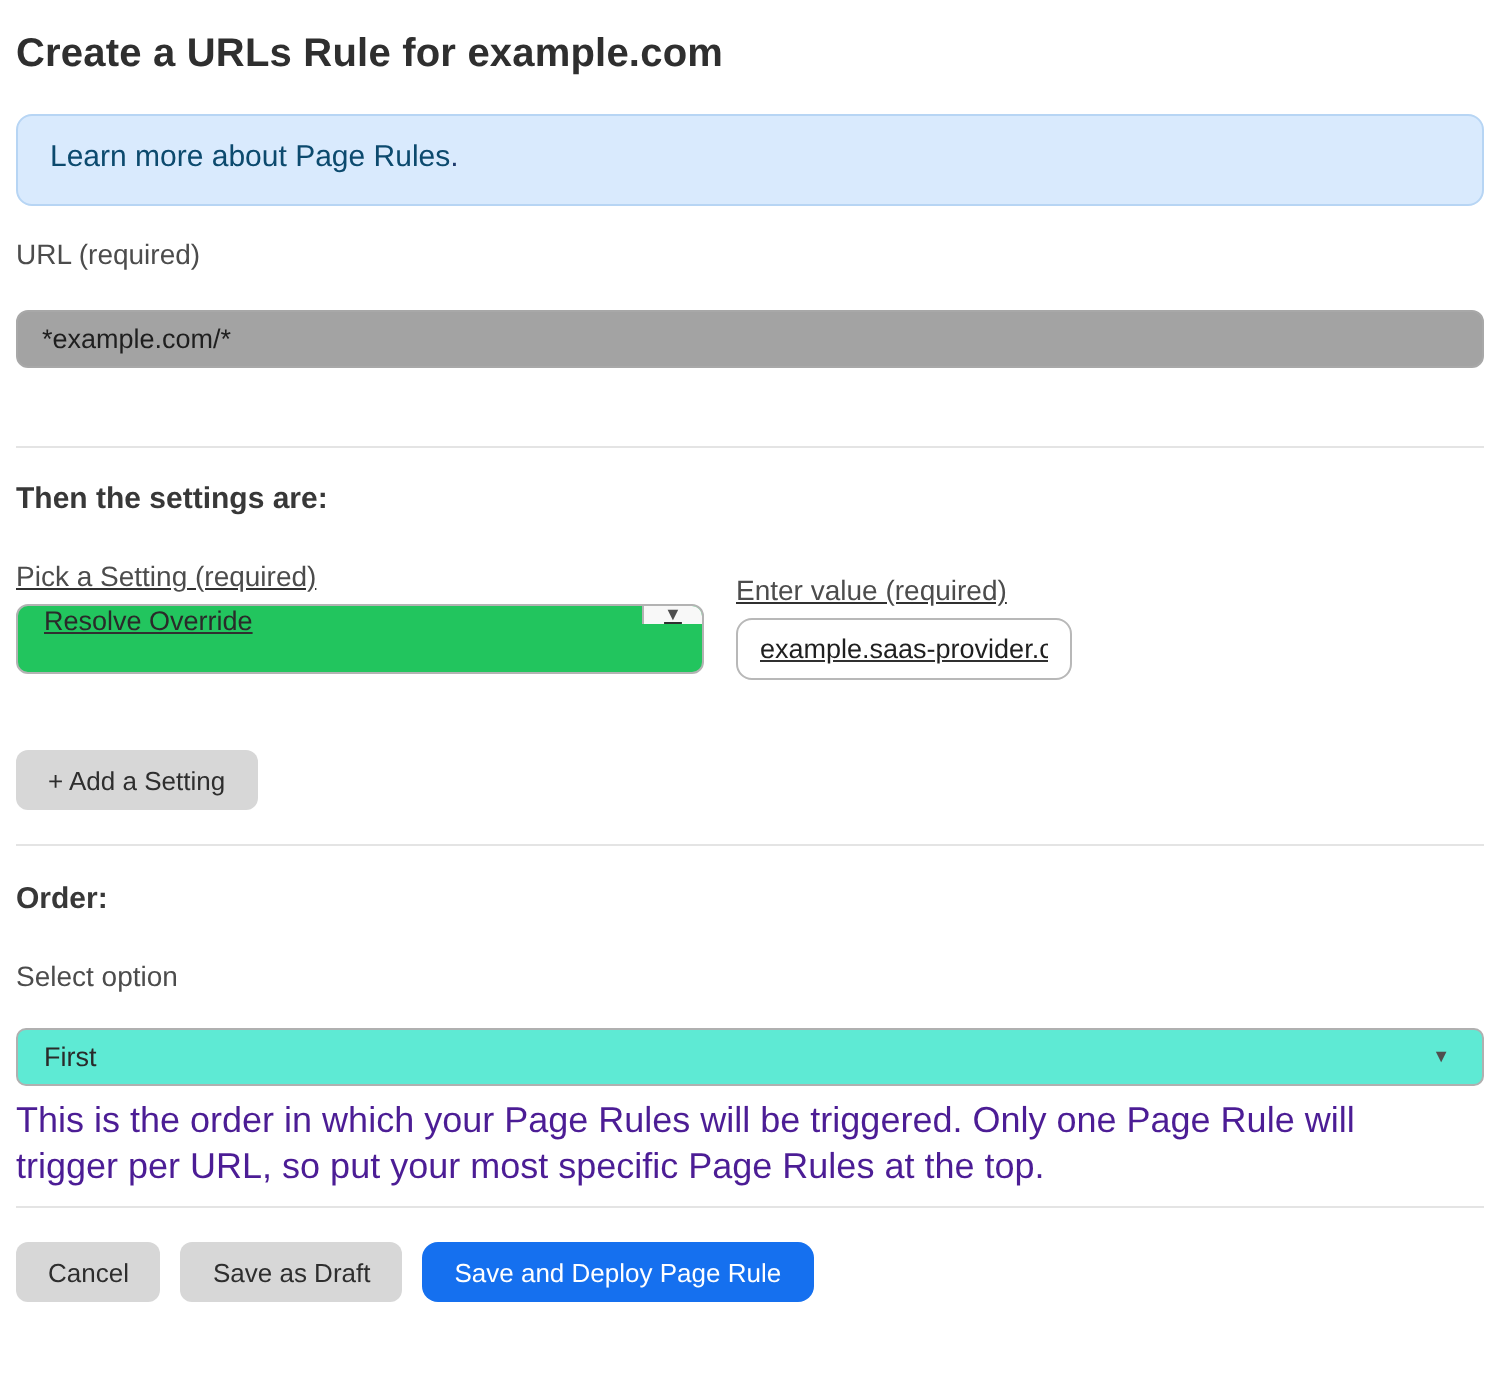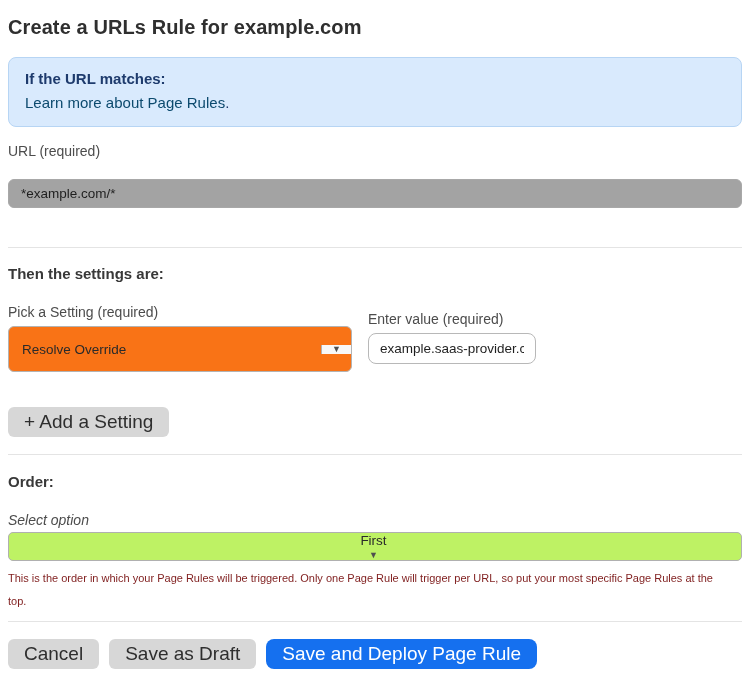--- a/index.html
+++ b/index.html
@@ -79,33 +79,34 @@
     color: #383838;
   }
   .settings-heading { margin-top: 17px; }
   .order-heading { margin-top: 18px; }
 
   
   .settings-row {
     display: flex;
     align-items: flex-start;
     margin-top: 21px;
+    text-decoration: underline;
   }
   .setting-col { width: 344px; }
   .value-col { margin-left: 16px; padding-top: 7px; }
 
   .dropdown {
     margin-top: 6px;
-    height: 46px;
+    height: 35px;
     width: 344px;
     border: 1px solid #b3b3b3;
     border-radius: 6px;
-    background: #f97316;
-    display: flex;
-    align-items: center;
+    background: #22c55e;
+    display: flex;
+    align-items: flex-start;
     cursor: pointer;
     overflow: hidden;
   }
   .dropdown-text {
     flex: 1;
     display: flex;
     align-items: center;
     padding-left: 13px;
     font-size: 13.5px;
     color: #2a2a2a;
@@ -136,69 +137,67 @@
   
   .btn {
     display: inline-flex;
     align-items: center;
     justify-content: center;
     height: 30px;
     padding: 0 16px;
     border: none;
     border-radius: 6px;
     font-family: "Liberation Sans", "DejaVu Sans", sans-serif;
-    font-size: 19px;
+    font-size: 13px;
     cursor: pointer;
     white-space: nowrap;
   }
   .btn-gray { background: #d7d7d7; color: #2e2e2e; }
   .btn-blue { background: #1570ef; color: #ffffff; border-radius: 8px; }
   .add-setting-btn { margin-top: 35px; }
 
   
-  .select-label { margin-top: 21px; font-style: italic; }
+  .select-label { margin-top: 21px; }
   .select-box {
-    margin-top: 4px;
+    margin-top: 18px;
     height: 29px;
     width: 100%;
     border: 1px solid #b0b0b0;
     border-radius: 5px;
-    background: #bef264;
+    background: #5eead4;
     display: flex;
     align-items: center;
     justify-content: space-between;
     padding: 0 16px 0 13px;
     font-size: 13.5px;
     color: #2a2a2a;
     cursor: pointer;
-    flex-direction: column;
   }
   .help-text {
     margin-top: 6px;
-    font-size: 11px;
+    font-size: 18px;
     line-height: 23px;
-    color: #7f1d1d;
+    color: #4c1d95;
     max-width: 724px;
   }
 
   .footer-buttons {
     margin-top: 17px;
     display: flex;
     gap: 10px;
   }
 </style>
 </head>
 <body>
 
 <div class="container">
 
   <h1 class="page-title">Create a URLs Rule for example.com</h1>
 
   <div class="info-box">
-    <div class="info-heading">If the URL matches:</div>
     <div class="info-link-line"><a>Learn more about Page Rules</a><span>.</span></div>
   </div>
 
   <div class="field-label url-label">URL (required)</div>
   <input class="text-input url-input" type="text" value="*example.com/*" style="">
 
   <hr class="divider divider-1">
 
   <div class="section-heading settings-heading">Then the settings are:</div>
 

